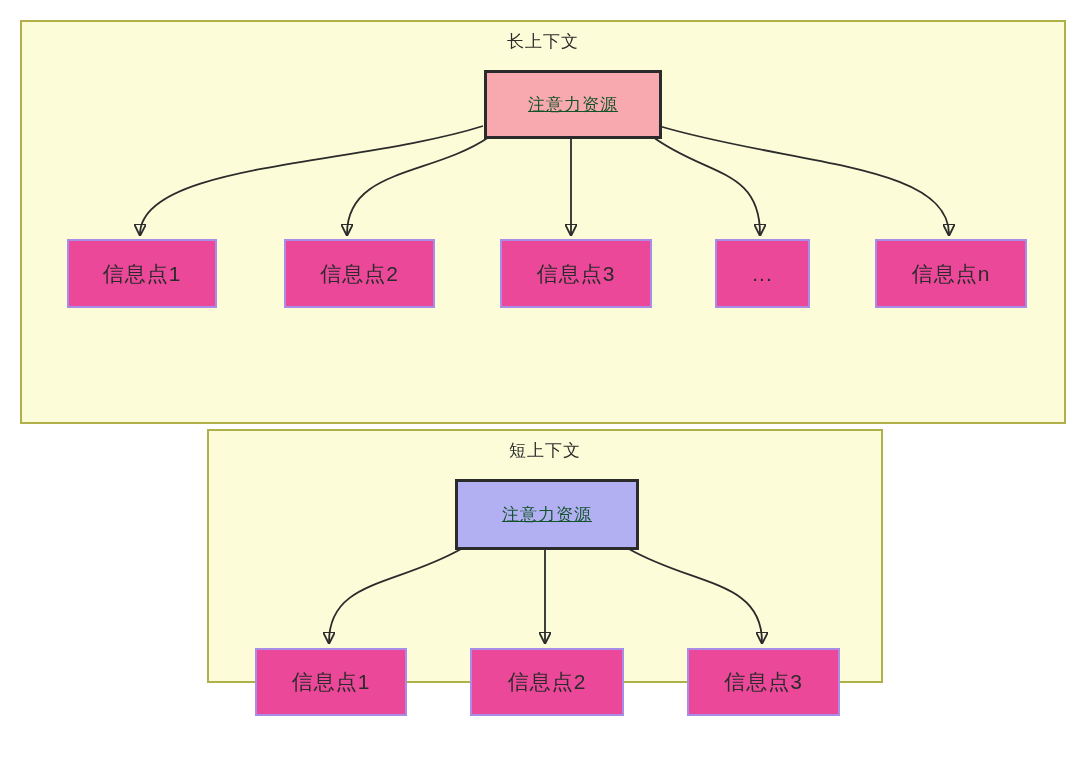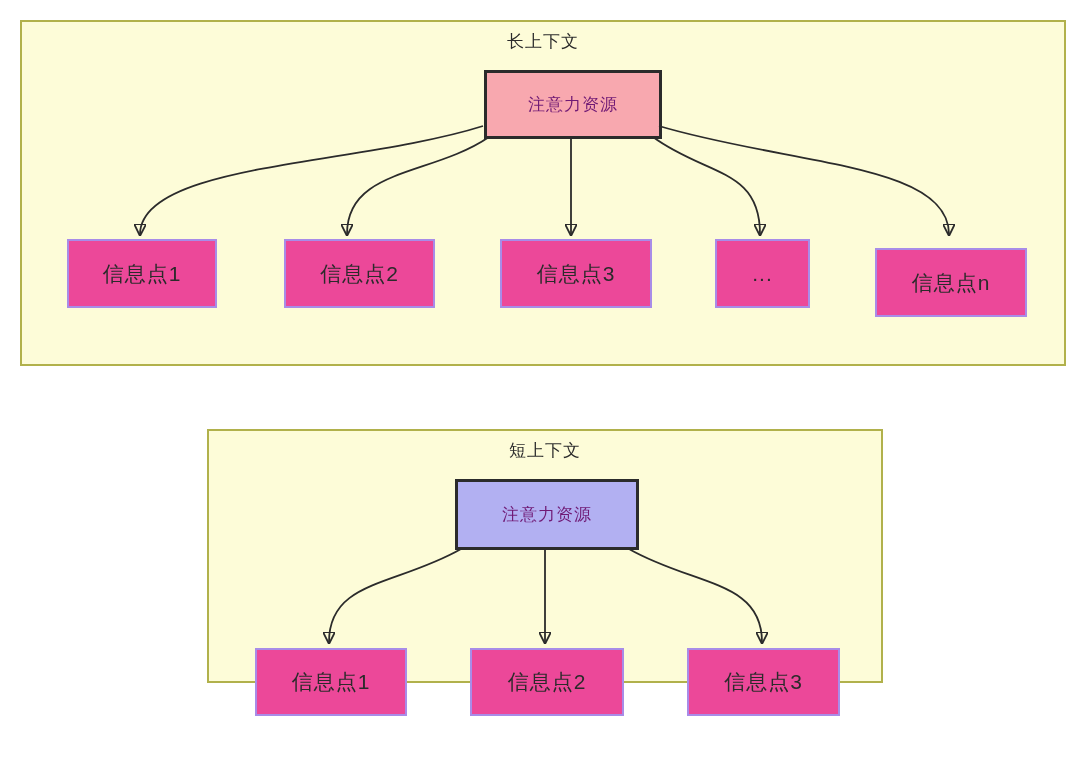--- a/index.html
+++ b/index.html
@@ -14,60 +14,61 @@
     height: 774px;
     background: #ffffff;
     overflow: hidden;
   }
   .panel {
     position: absolute;
     box-sizing: border-box;
     background: #fdfcd8;
     border: 2px solid #b1b14b;
   }
-  .panel-long { left: 20px; top: 20px; width: 1046px; height: 346px; }
+  .panel-long { left: 20px; top: 20px; width: 1046px; height: 404px; }
   .panel-short { left: 207px; top: 429px; width: 676px; height: 254px; }
   .panel-title {
     position: absolute;
     left: 0; right: 0; top: 8px;
     text-align: center;
     font-size: 17px;
     color: #2b2b2b;
     letter-spacing: 1px;
   }
   .attention {
     position: absolute;
     box-sizing: border-box;
     border: 3px solid #2b2b2b;
     display: flex;
     align-items: center;
     justify-content: center;
     font-size: 17px;
-    color: #701a75;
+    color: #14532d;
     letter-spacing: 1px;
+    text-decoration: underline;
   }
   .attention-long { left: 462px; top: 48px; width: 178px; height: 69px; background: #f8a8af; }
   .attention-short { left: 246px; top: 48px; width: 184px; height: 71px; background: #b2b0f2; }
   .info {
     position: absolute;
     box-sizing: border-box;
     background: #ec4899;
     border: 2px solid #a88ce8;
     display: flex;
     align-items: center;
     justify-content: center;
     font-size: 21px;
     color: #2b2b2b;
     letter-spacing: 1px;
   }
   .info-l1 { left: 45px;  top: 217px; width: 150px; height: 69px; }
   .info-l2 { left: 262px; top: 217px; width: 151px; height: 69px; }
   .info-l3 { left: 478px; top: 217px; width: 152px; height: 69px; }
   .info-l4 { left: 693px; top: 217px; width: 95px;  height: 69px; }
-  .info-l5 { left: 853px; top: 226px; width: 152px; height: 69px; }
+  .info-l5 { left: 853px; top: 217px; width: 152px; height: 69px; }
   .info-s1 { left: 46px;  top: 217px; width: 152px; height: 68px; }
   .info-s2 { left: 261px; top: 217px; width: 154px; height: 68px; }
   .info-s3 { left: 478px; top: 217px; width: 153px; height: 68px; }
   .arrows {
     position: absolute;
     left: 0; top: 0;
     width: 1080px;
     height: 774px;
     pointer-events: none;
   }

